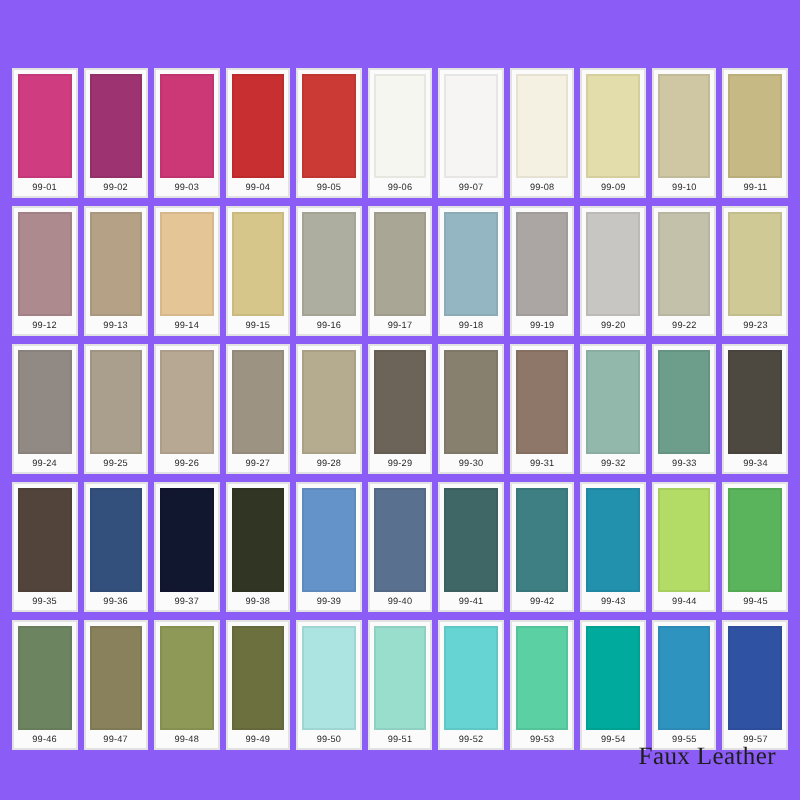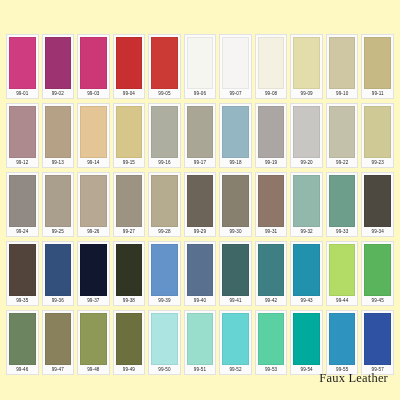--- a/index.html
+++ b/index.html
@@ -13,21 +13,21 @@
     overflow: hidden;
     background: #eeeeee;
     font-family: "Liberation Sans", sans-serif;
     -webkit-font-smoothing: antialiased;
   }
   #chart-page {
     position: relative;
     width: 400px;
     height: 400px;
     box-sizing: border-box;
-    background: #fef9c3;
+    background: #8b5cf6;
   }
   #swatch-grid {
     position: absolute;
     left: 6px;
     top: 34px;
     width: 388px;
     display: grid;
     grid-template-columns: repeat(11, 1fr);
     column-gap: 3px;
     row-gap: 4px;

